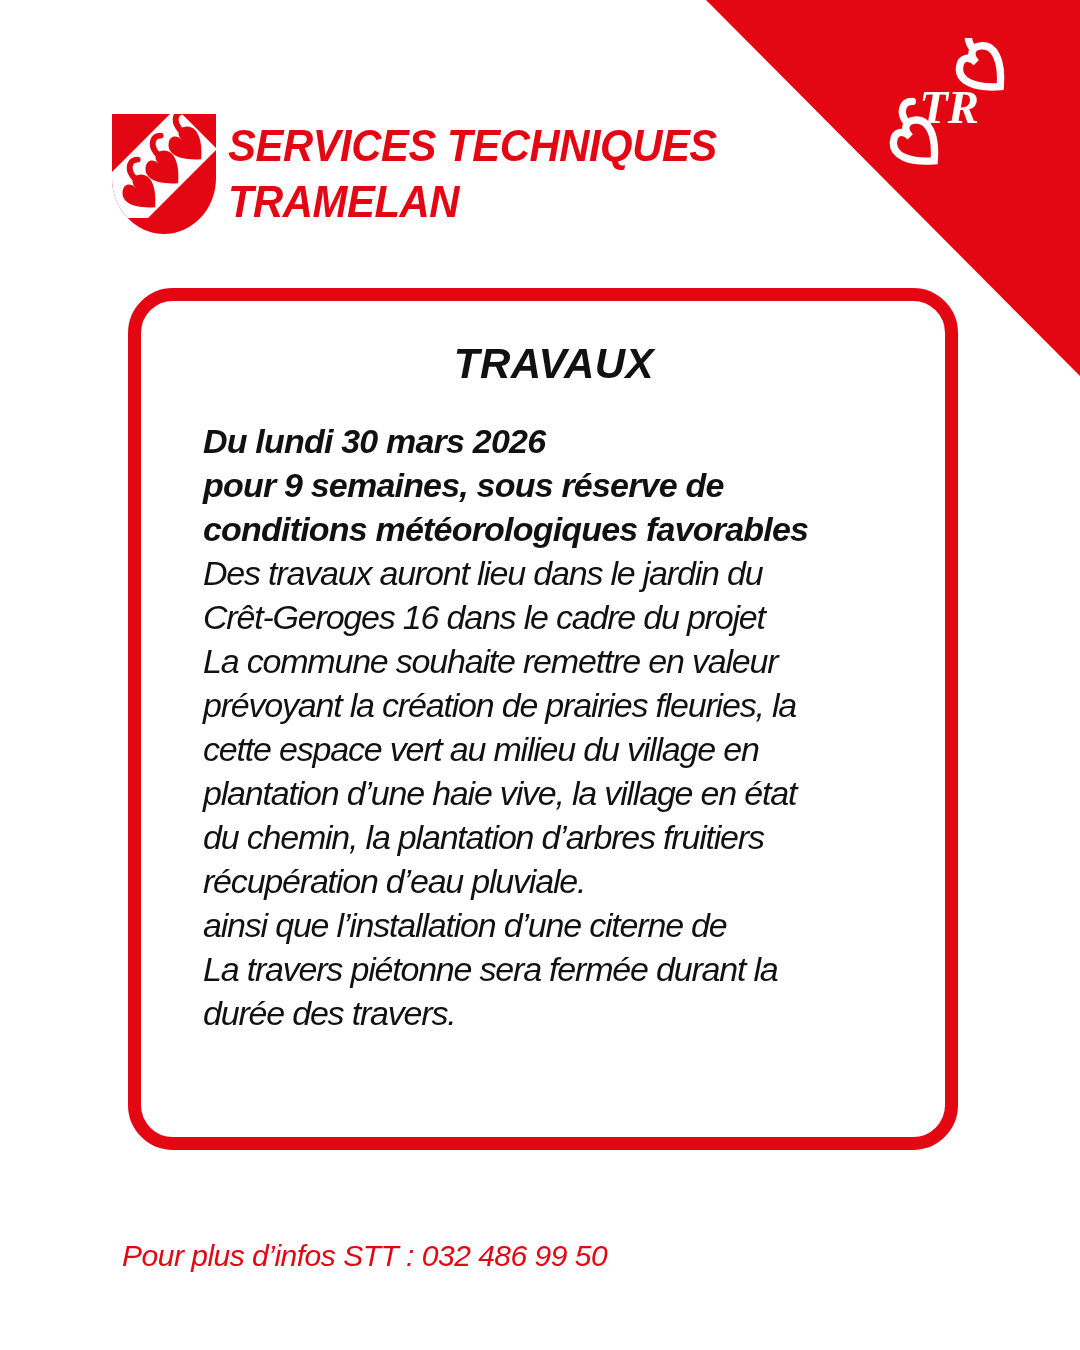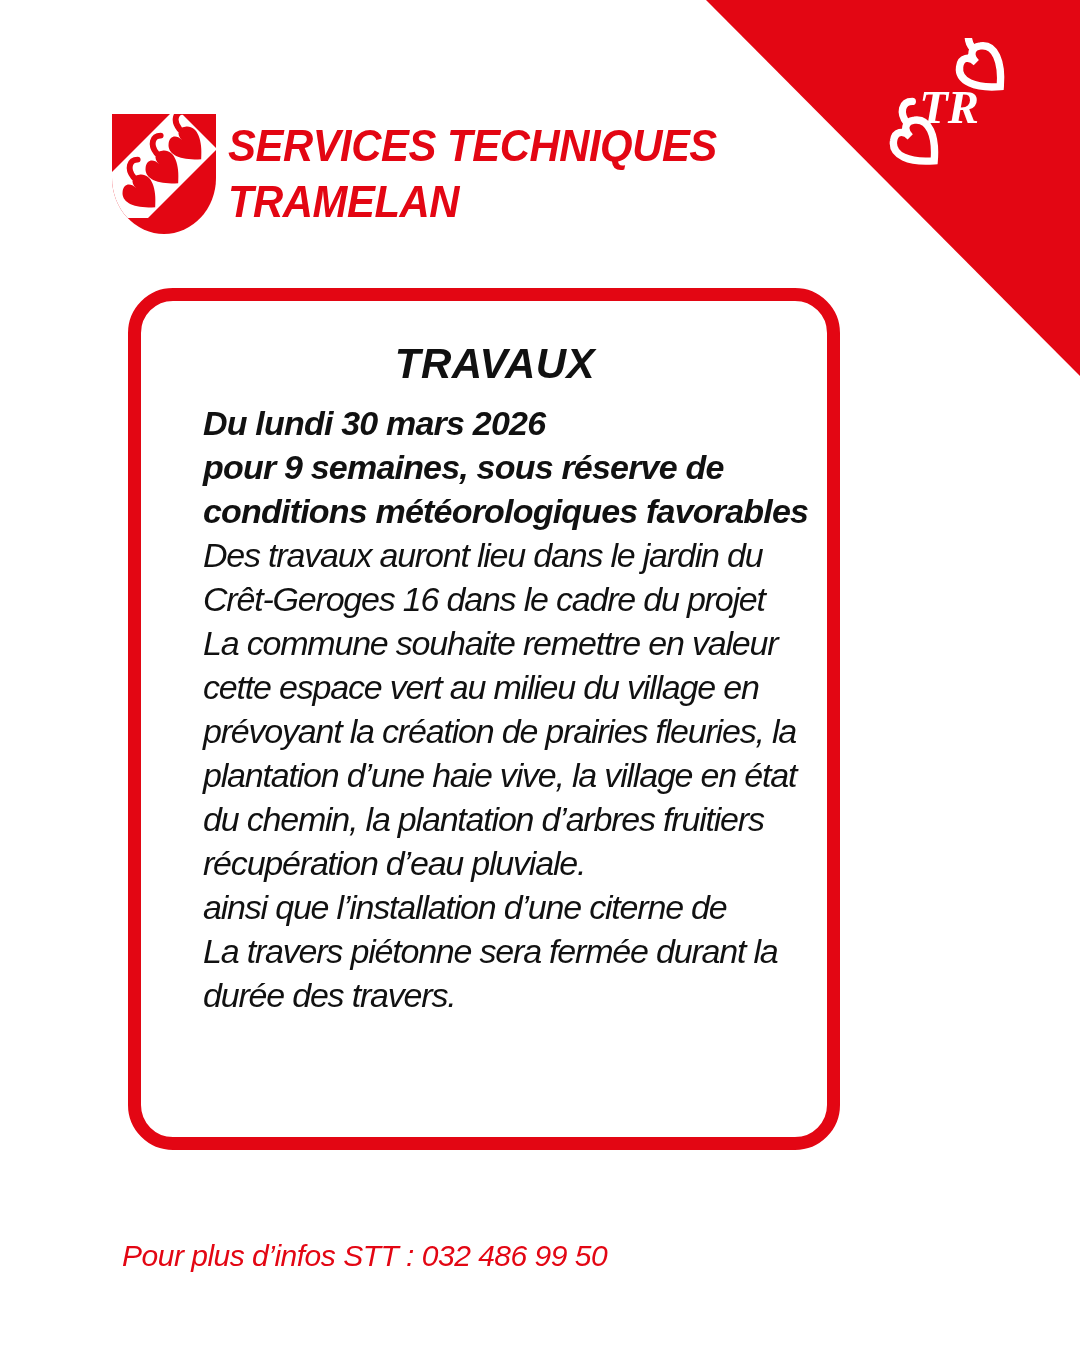--- a/index.html
+++ b/index.html
@@ -41,41 +41,41 @@
     letter-spacing: -0.5px;
     transform: scaleX(0.93);
     transform-origin: left top;
     white-space: nowrap;
   }
 
   
   .notice-box {
     position: absolute;
     left: 128px; top: 288px;
-    width: 712px; height: 862px;
+    width: 830px; height: 862px;
     border: 13px solid var(--red);
     border-radius: 45px;
     background: var(--paper);
     padding: 38px 40px 0 62px;
   }
   .notice-title {
     text-align: center;
     color: var(--ink);
     font-size: 42px;
     font-weight: 700;
     line-height: 50px;
     letter-spacing: 0.5px;
   }
   .para {
     color: var(--ink);
     font-size: 34px;
     line-height: 44px;
     letter-spacing: -1.2px;
   }
-  .para:first-of-type { margin-top: 12px; }
+  .para:first-of-type { margin-top: 30px; }
   .para.bold { font-weight: 700; letter-spacing: -0.8px; }
   .para .line { display: block; white-space: nowrap; }
 
   
   .footer-info {
     position: absolute;
     left: 122px; top: 1236px;
     color: var(--red);
     font-size: 30px;
     line-height: 40px;
@@ -148,22 +148,22 @@
           <span class="line">Du lundi 30 mars 2026</span>
           <span class="line">pour 9 semaines, sous réserve de</span>
           <span class="line">conditions météorologiques favorables</span>
         </div>
         <div class="para">
           <span class="line">Des travaux auront lieu dans le jardin du</span>
           <span class="line">Crêt-Geroges 16 dans le cadre du projet</span>
         </div>
         <div class="para">
           <span class="line">La commune souhaite remettre en valeur</span>
+          <span class="line">prévoyant la création de prairies fleuries, la</span>
           <span class="line">cette espace vert au milieu du village en</span>
-          <span class="line">prévoyant la création de prairies fleuries, la</span>
           <span class="line">plantation d’une haie vive, la village en état</span>
           <span class="line">du chemin, la plantation d’arbres fruitiers</span>
           <span class="line">récupération d’eau pluviale.</span>
           <span class="line">ainsi que l’installation d’une citerne de</span>
         </div>
         <div class="para">
           <span class="line">La travers piétonne sera fermée durant la</span>
           <span class="line">durée des travers.</span>
         </div>
       </div>

